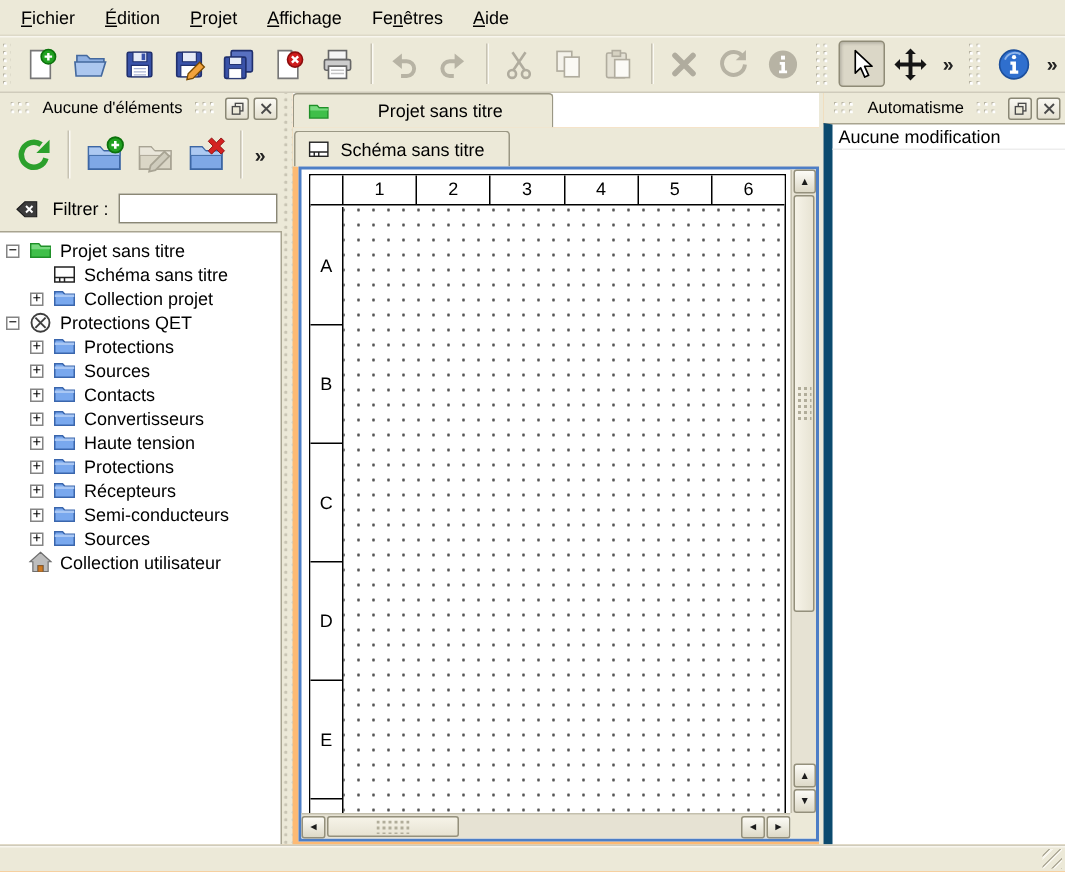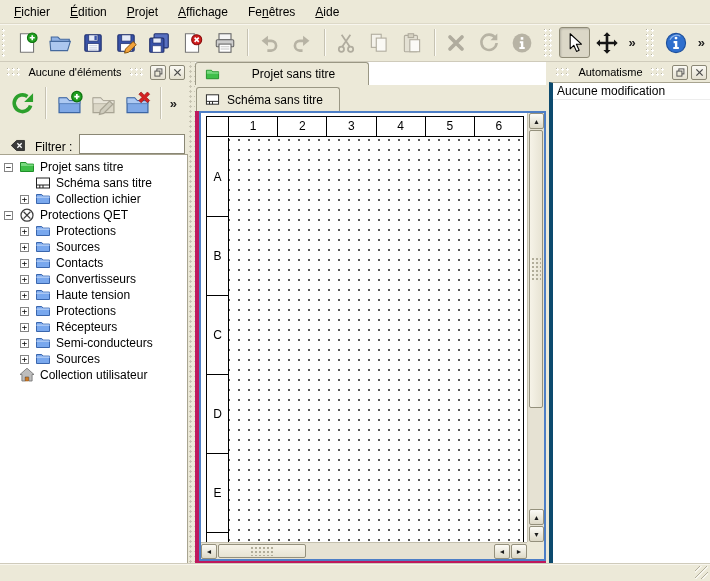--- a/index.html
+++ b/index.html
@@ -35,21 +35,21 @@
   .dock-title{font-size:11px;padding:0 4px;white-space:nowrap}
   .dock-btn{width:16px;height:15px;border:1px solid #8a8775;border-radius:2px;background:linear-gradient(#faf9f3,#e4e0d0);display:flex;align-items:center;justify-content:center;margin-left:3px;padding:0}
   .dock-btn svg{width:9px;height:9px}
 
   
   .panel-toolbar{height:42px;display:flex;align-items:center;padding:0 5px}
   .pt-btn{width:34px;height:34px;border:none;background:transparent;display:flex;align-items:center;justify-content:center;padding:0}
   .pt-btn svg{width:27px;height:27px}
   .pt-sep{width:1px;height:32px;background:#c6c2b2;box-shadow:1px 0 0 #fbfaf4;margin:0 6px}
   .pt-overflow{margin-left:auto;font-weight:bold;font-size:13px;padding-right:6px;color:#222}
-  .filter-row{height:30px;display:flex;align-items:flex-end;padding:0 7px;gap:7px}
+  .filter-row{height:30px;display:flex;align-items:center;padding:0 7px;gap:7px}
   .filter-clear svg{width:21px;height:17px;display:block}
   .filter-label{white-space:nowrap}
   .filter-input{width:106px;height:20px;border:1px solid #8a8775;background:#fff;font:inherit;padding:0 3px}
   .tree{flex:1;background:#fff;border-top:1px solid #a8a490;border-right:1px solid #a8a490;padding-top:4px;overflow:hidden}
   .tree-row{height:16px;display:flex;align-items:center;cursor:default}
   .expander{width:9px;height:9px;border:1px solid #848484;background:#fff;font-size:9px;line-height:7px;text-align:center;margin-right:6px;flex:none;font-family:"DejaVu Sans Mono",monospace}
   .expander.none{border:none;background:transparent}
   .tree-icon{width:16px;height:16px;margin-right:5px;flex:none}
   .tree-label{white-space:nowrap}
 
@@ -89,31 +89,31 @@
   .sb-btn.left{left:0}
   .sb-btn.left2{right:17px}
   .sb-btn.right{right:0}
   .vthumb{position:absolute;left:1px;width:14px;top:17px;height:278px;background:linear-gradient(90deg,#f6f3e8,#e7e3d3);border:1px solid #94907c;border-radius:2px}
   .vthumb::after{content:"";position:absolute;top:50%;left:2px;width:9px;height:22px;margin-top:-11px;background:radial-gradient(circle at 1px 1px,#b1ad9a 1px,transparent 1.3px) 0 0/4px 4px}
   .hthumb{position:absolute;top:1px;height:14px;left:17px;width:88px;background:linear-gradient(#f6f3e8,#e7e3d3);border:1px solid #94907c;border-radius:2px}
   .hthumb::after{content:"";position:absolute;left:50%;top:2px;height:9px;width:22px;margin-left:-11px;background:radial-gradient(circle at 1px 1px,#b1ad9a 1px,transparent 1.3px) 0 0/4px 4px}
   .sb-corner{position:absolute;right:0;bottom:0;width:17px;height:17px;background:#ece9d8}
 
   
-  .undo-list{flex:1;background:#fff;border-top:1px solid #a8a490;border-left:4px solid #0c4a6e}
+  .undo-list{flex:1;background:#fff;border-top:1px solid #a8a490;border-left:6px solid #0c4a6e}
   .undo-item{height:17px;line-height:17px;padding:0 4px;border-bottom:1px solid #ededed;white-space:nowrap;overflow:hidden}
 
   
   .statusbar{position:absolute;left:0;bottom:0;width:710px;height:18px;background:#ece9d8;border-top:1px solid #cfcbbb;box-shadow:inset 0 1px 0 #f8f6ee}
   .size-grip{position:absolute;right:2px;bottom:2px;width:13px;height:13px;background:repeating-linear-gradient(135deg,transparent 0 3px,#b2ae9c 3px 4px,#f8f6ee 4px 5px)}
 </style>
 </head>
 <body>
 
-<div class="app" style="background: #be185d;">
+<div class="app" style="background: #fdba74;">
 
   <div class="menubar">
       <div class="menu-item"><u>F</u>ichier</div>
       <div class="menu-item"><u>É</u>dition</div>
       <div class="menu-item"><u>P</u>rojet</div>
       <div class="menu-item"><u>A</u>ffichage</div>
       <div class="menu-item">Fe<u>n</u>êtres</div>
       <div class="menu-item"><u>A</u>ide</div>
     </div>
 
@@ -332,21 +332,21 @@
               <path d="M4.8 10v3M8 10v3" stroke="#222"></path>
             </svg>
             <span class="tree-label">Schéma sans titre</span>
           </div>
           <div class="tree-row" style="padding-left: 20px;">
             <span class="expander">+</span>
             <svg class="tree-icon" viewBox="0 0 16 16">
               <path d="M1.5 3.5h5.2l1.5 1.6h6.3v7.4H1.5z" fill="#79a8ee" stroke="#3a66ad"></path>
               <path d="M1.5 5.4h13v1.6H1.5z" fill="#a9c7f4"></path>
             </svg>
-            <span class="tree-label">Collection ichier</span>
+            <span class="tree-label">Collection projet</span>
           </div>
           <div class="tree-row" style="padding-left: 4px;">
             <span class="expander">−</span>
             <svg class="tree-icon" viewBox="0 0 16 16">
               <circle cx="8" cy="8.2" r="6" fill="#fcfcfc" stroke="#3d3d3d" stroke-width="1.25"></circle>
               <path d="M4.6 4.8l6.8 6.8M11.4 4.8l-6.8 6.8" stroke="#3d3d3d" stroke-width="1.25"></path>
             </svg>
             <span class="tree-label">Protections QET</span>
           </div>
           <div class="tree-row" style="padding-left: 20px;">

